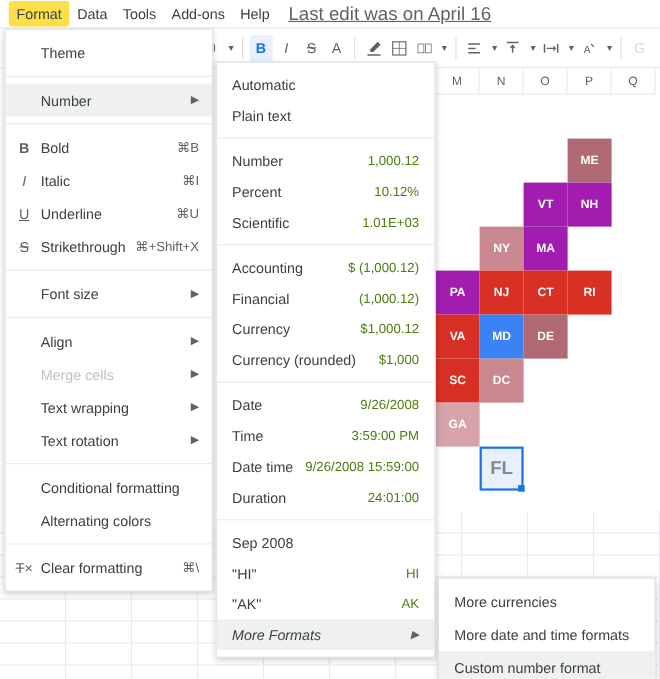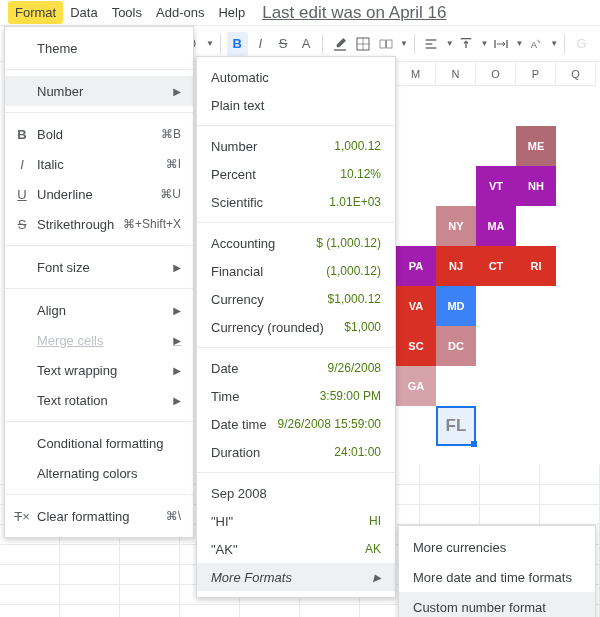--- a/index.html
+++ b/index.html
@@ -10,21 +10,21 @@
 .edit-info { color: #5f6368; text-decoration: underline; cursor: pointer; margin-left: 10px; font-size: 17px; }
 .toolbar { display: flex; align-items: center; height: 36px; border-bottom: 1px solid #e8eaed; padding: 0 8px; gap: 2px; position: relative; }
 .tb-btn { width: 24px; height: 24px; display: flex; align-items: center; justify-content: center; cursor: pointer; color: #5f6368; border-radius: 2px; }
 .tb-sep { width: 1px; height: 20px; background: #dadce0; margin: 0 4px; }
 .tb-text { padding: 0 6px; color: #5f6368; }
 .tb-bold { font-weight: bold; color: #1a73e8; background: #e8f0fe; }
 .tb-drop { font-size: 8px; color: #5f6368; margin-left: 2px; }
 .dropdown { position: absolute; left: 4px; top: 26px; width: 190px; background: #fff; box-shadow: 0 2px 6px rgba(0,0,0,0.2); border: 1px solid #dadce0; z-index: 10; padding: 6px 0; }
 .dd-item { display: flex; align-items: center; height: 30px; padding: 0 12px 0 32px; cursor: pointer; position: relative; font-size: 13px; color: #3c4043; }
 .dd-item.hl { background: #eef0f1; }
-.dd-item.disabled { color: #bdc1c6; cursor: default; text-decoration: underline; }
+.dd-item.disabled { color: #bdc1c6; cursor: default; }
 .dd-icon { position: absolute; left: 8px; width: 18px; text-align: center; color: #5f6368; }
 .dd-shortcut { margin-left: auto; color: #5f6368; font-size: 12px; }
 .dd-arrow { margin-left: auto; color: #5f6368; font-size: 10px; }
 .dd-sep { height: 1px; background: #e8eaed; margin: 6px 0; }
 .submenu { position: absolute; left: 196px; top: 56px; width: 200px; background: #fff; box-shadow: 0 2px 6px rgba(0,0,0,0.2); border: 1px solid #dadce0; z-index: 11; padding: 6px 0; }
 .sm-item { display: flex; align-items: center; justify-content: space-between; height: 28px; padding: 0 14px; cursor: pointer; font-size: 13px; }
 .sm-item.hl { background: #eef0f1; font-style: italic; }
 .sm-val { color: #4d7c0f; font-size: 12px; }
 .sm-sep { height: 1px; background: #e8eaed; margin: 6px 0; }
 .sm-arrow { color: #5f6368; font-size: 10px; }
@@ -408,20 +408,21 @@
     </div>
   <div class="srow">
       <div class="scell bg1">PA</div>
       <div class="scell bg2">NJ</div>
       <div class="scell bg2">CT</div>
       <div class="scell bg2">RI</div>
     </div>
   <div class="srow">
       <div class="scell bg2">VA</div>
       <div class="scell bg3">MD</div>
+      <div class="scell bg4">DE</div>
       <div class="scell"></div>
     </div>
   <div class="srow">
       <div class="scell bg2">SC</div>
       <div class="scell bg5">DC</div>
       <div class="scell"></div>
       <div class="scell"></div>
     </div>
   <div class="srow">
       <div class="scell bg6">GA</div>

